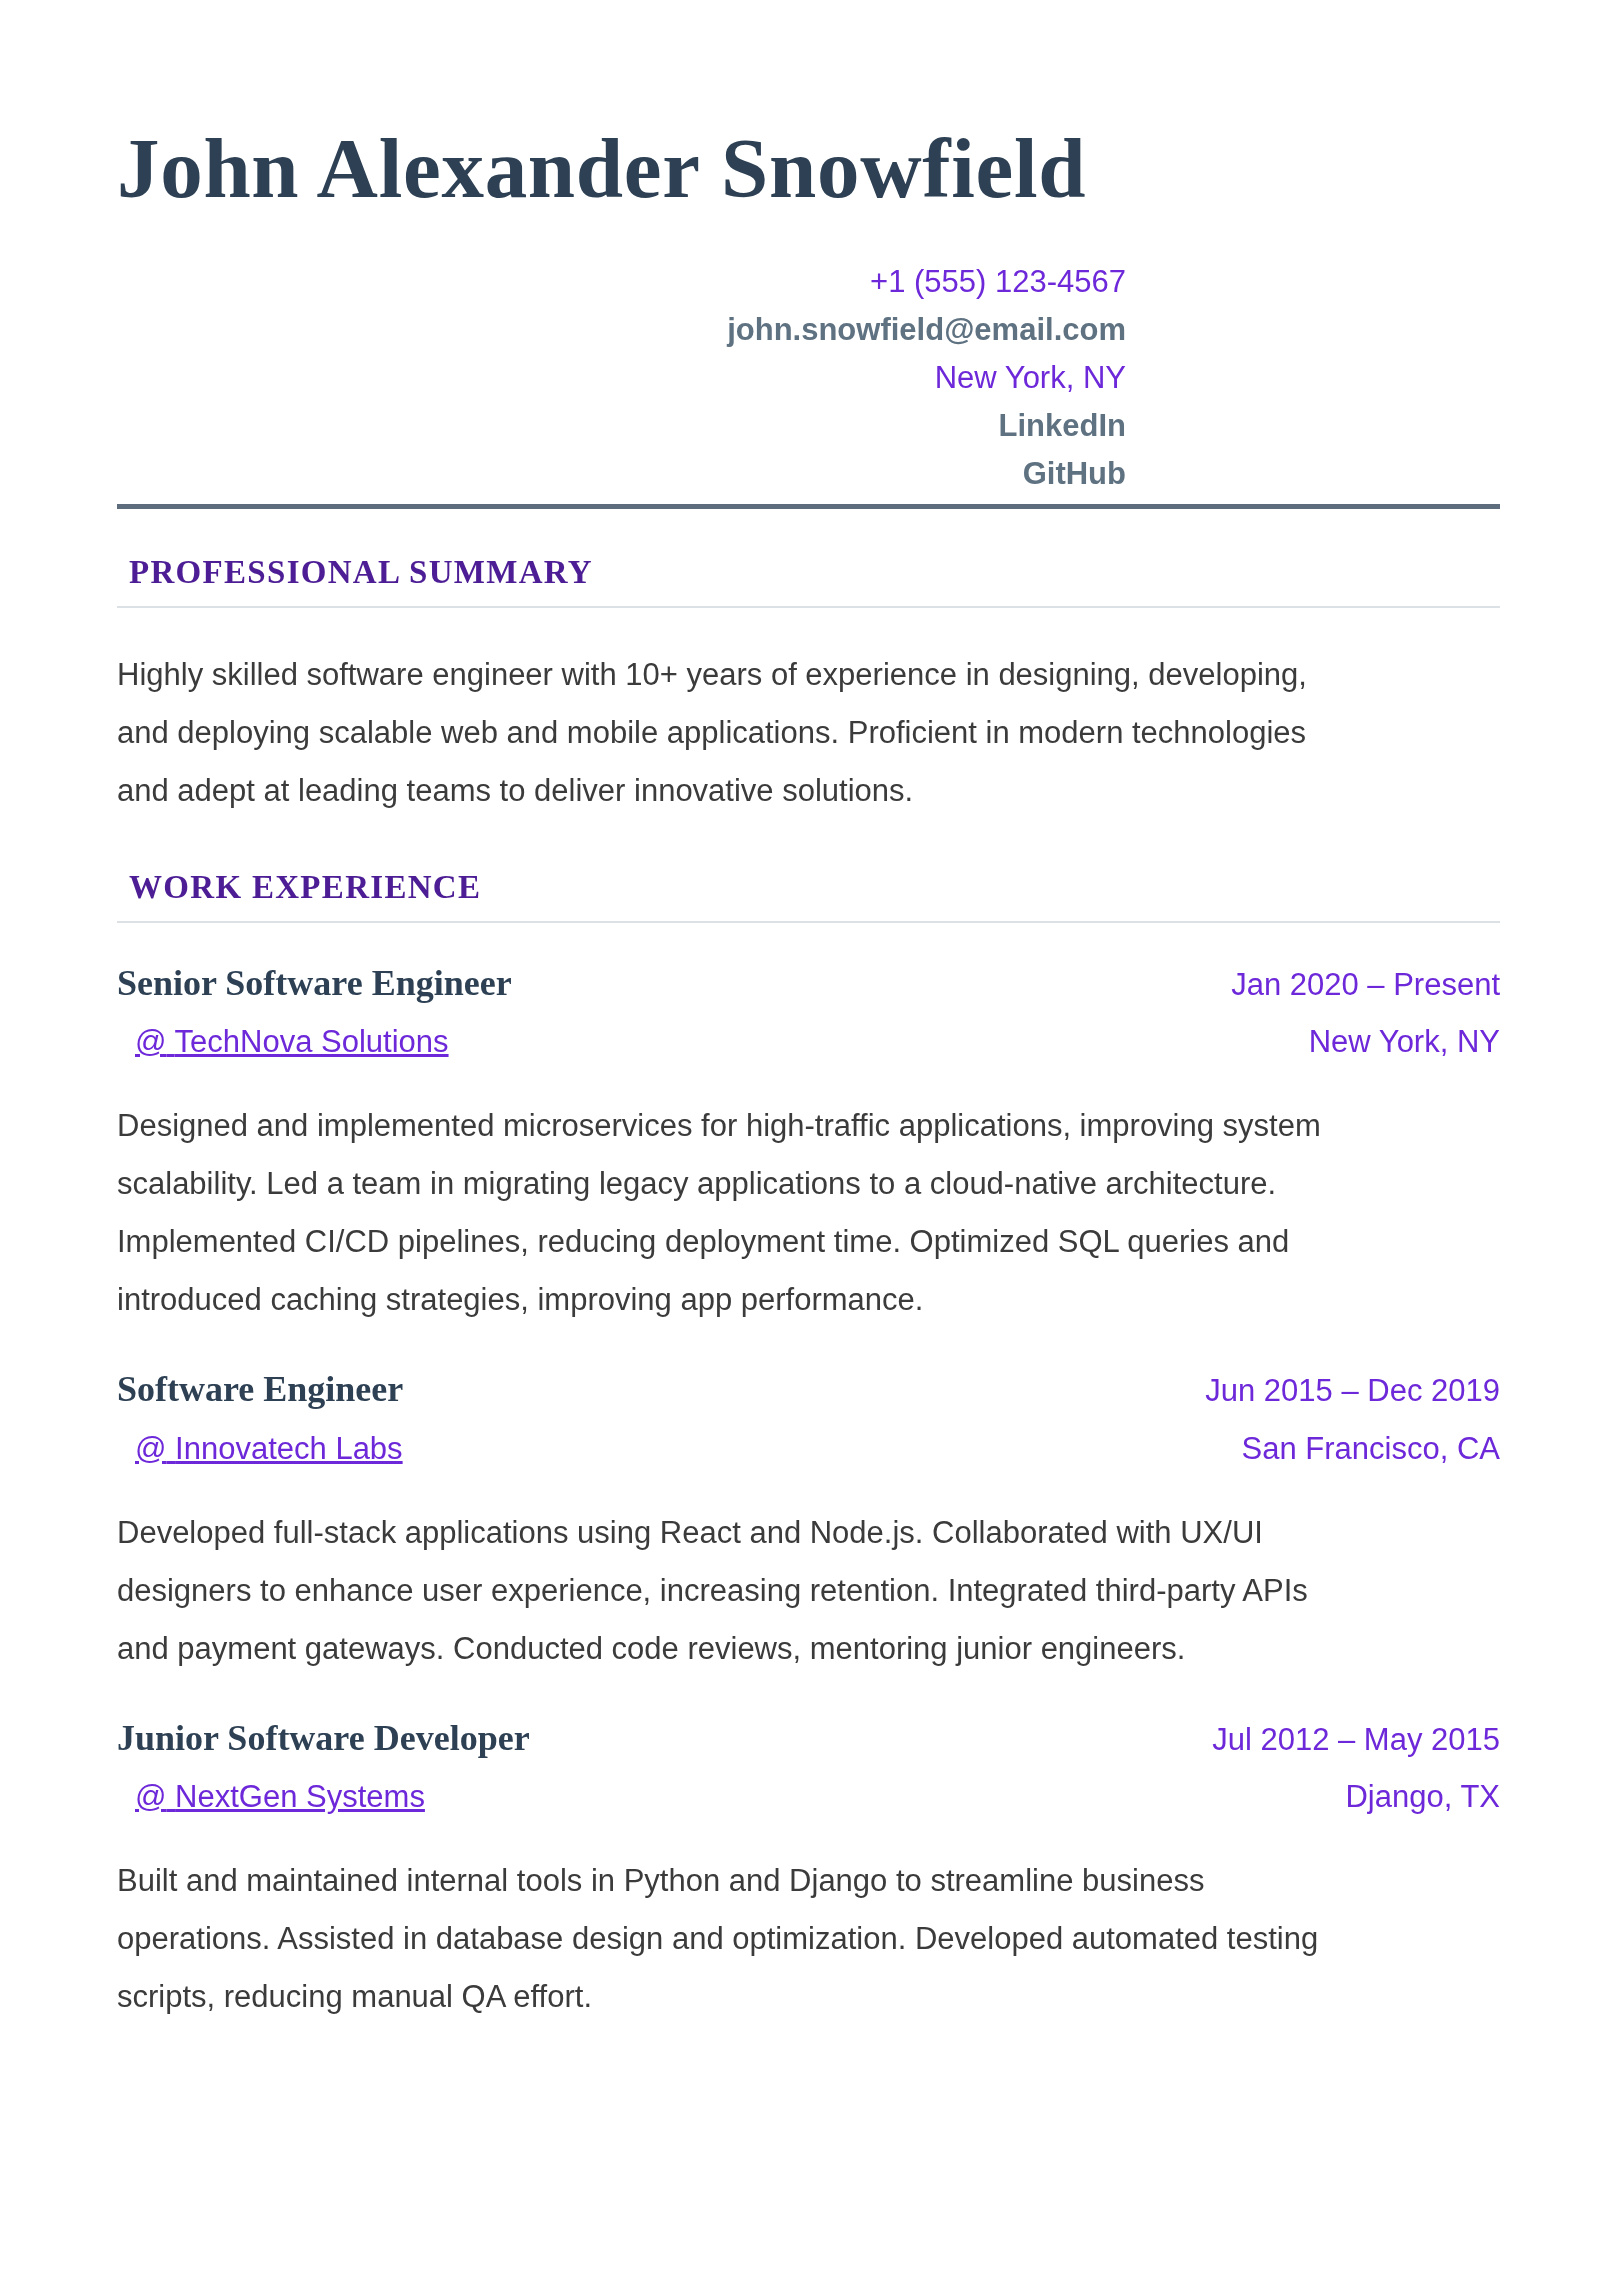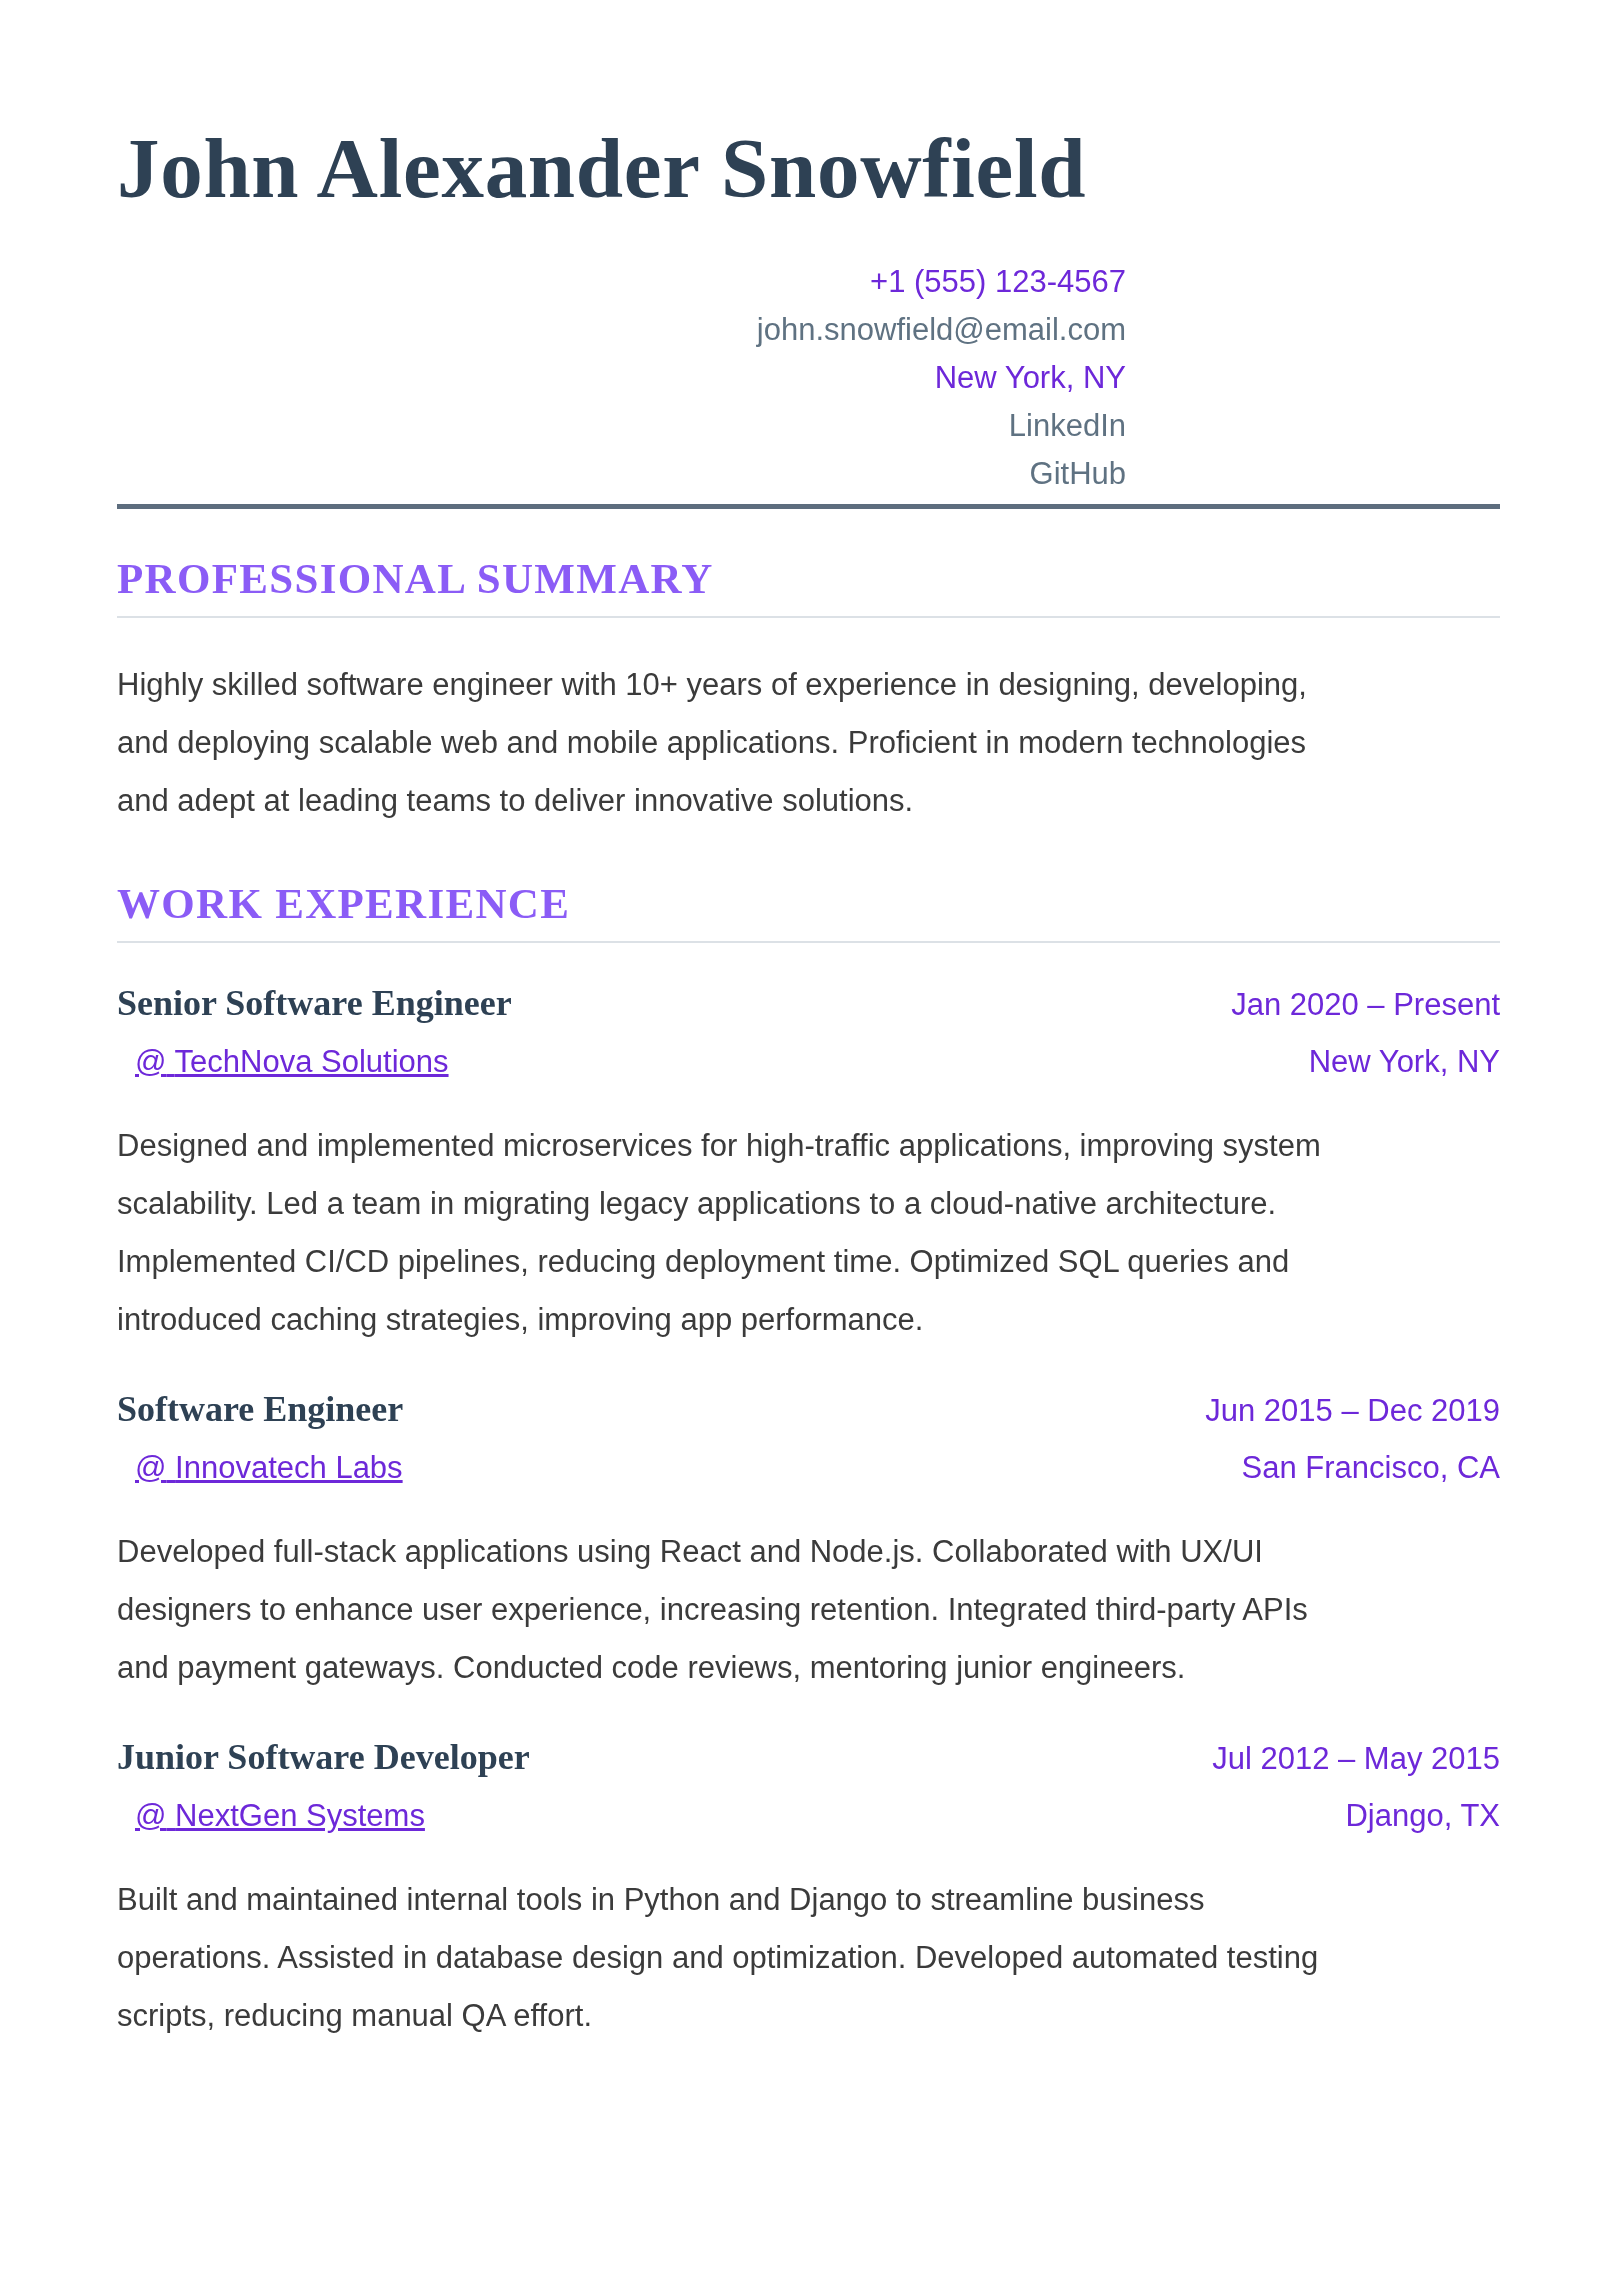--- a/index.html
+++ b/index.html
@@ -28,38 +28,38 @@
     width: 1009px;
     margin-top: 40px;
     text-align: right;
     font-size: 31px;
     line-height: 48px;
   }
   .contact .cline { display: block; }
   .muted { color: #6d28d9; }
   .link {
     color: #5f7282;
-    font-weight: 400;
+    font-weight: 700;
     text-decoration: none;
     cursor: pointer;
     text-align: right;
   }
   .divider-thick {
     height: 5.2px;
     background: #5d6d7e;
     margin-top: 6.5px;
   }
   h2.section-heading {
     font-family: "Liberation Serif", serif;
     font-weight: 700;
-    font-size: 43px;
+    font-size: 33px;
     line-height: 1.27;
     letter-spacing: 1.3px;
-    color: #8b5cf6;
-    margin: 0;
+    color: #4c1d95;
+    margin: 12px;
   }
   .section-summary h2.section-heading { margin-top: 43px; }
   .section-work h2.section-heading { margin-top: 47px; }
   .divider-light {
     height: 2px;
     background: #dce1e6;
     margin-top: 9px;
   }
   .para {
     font-size: 31px;

